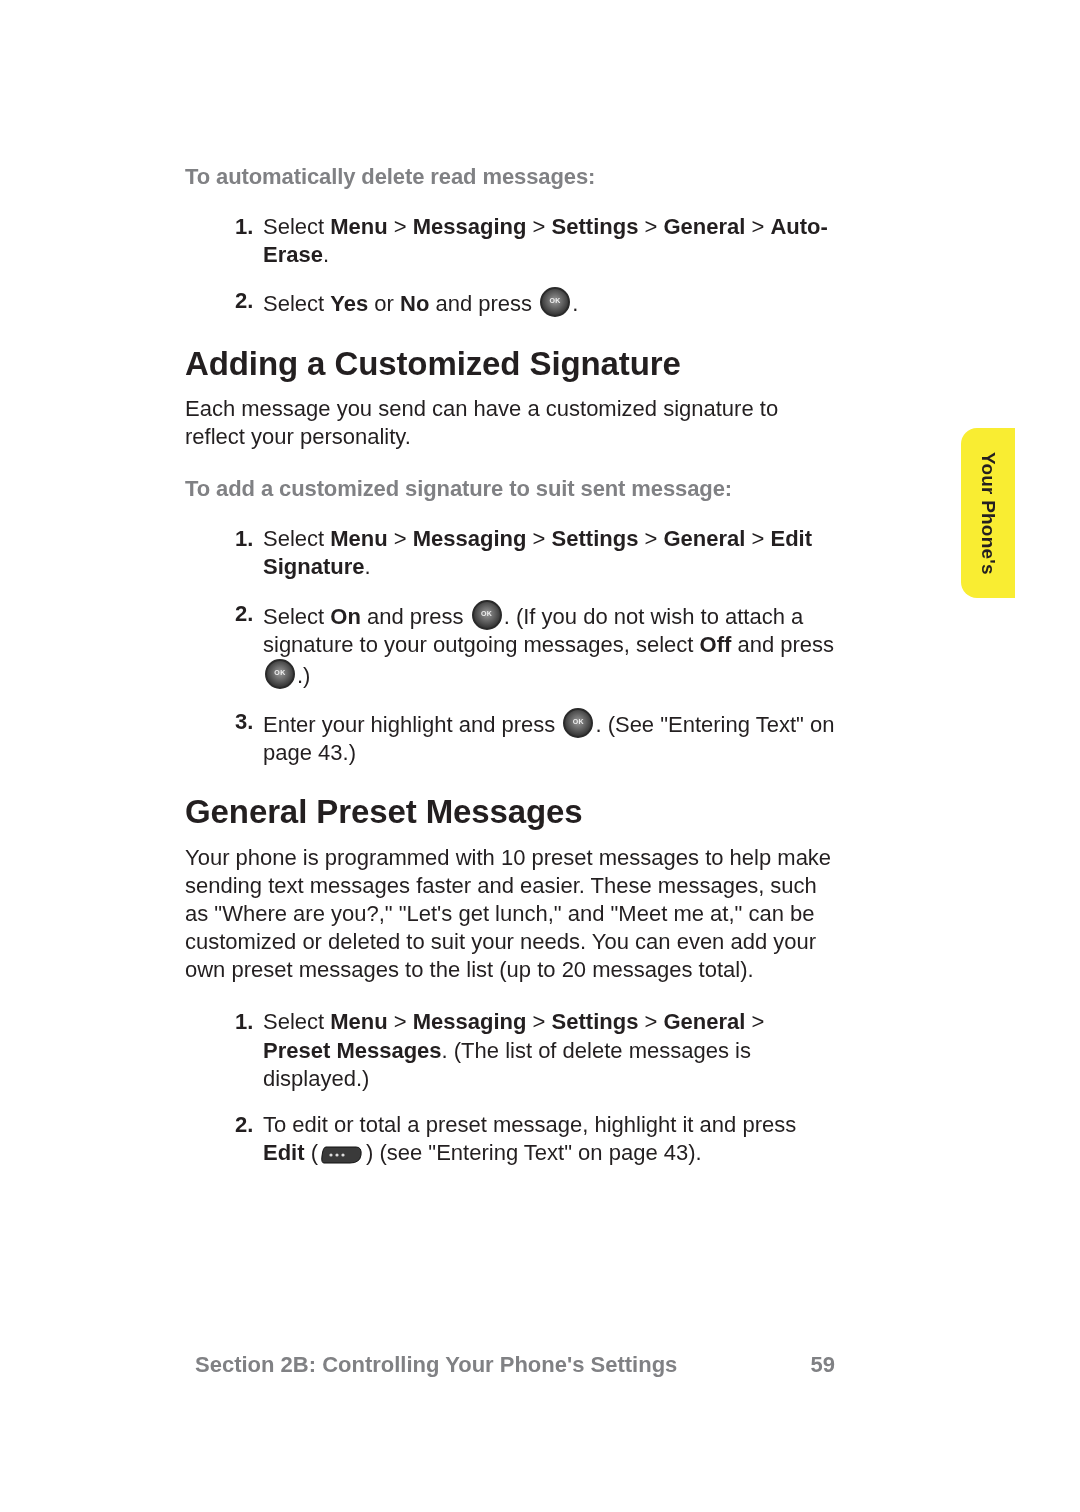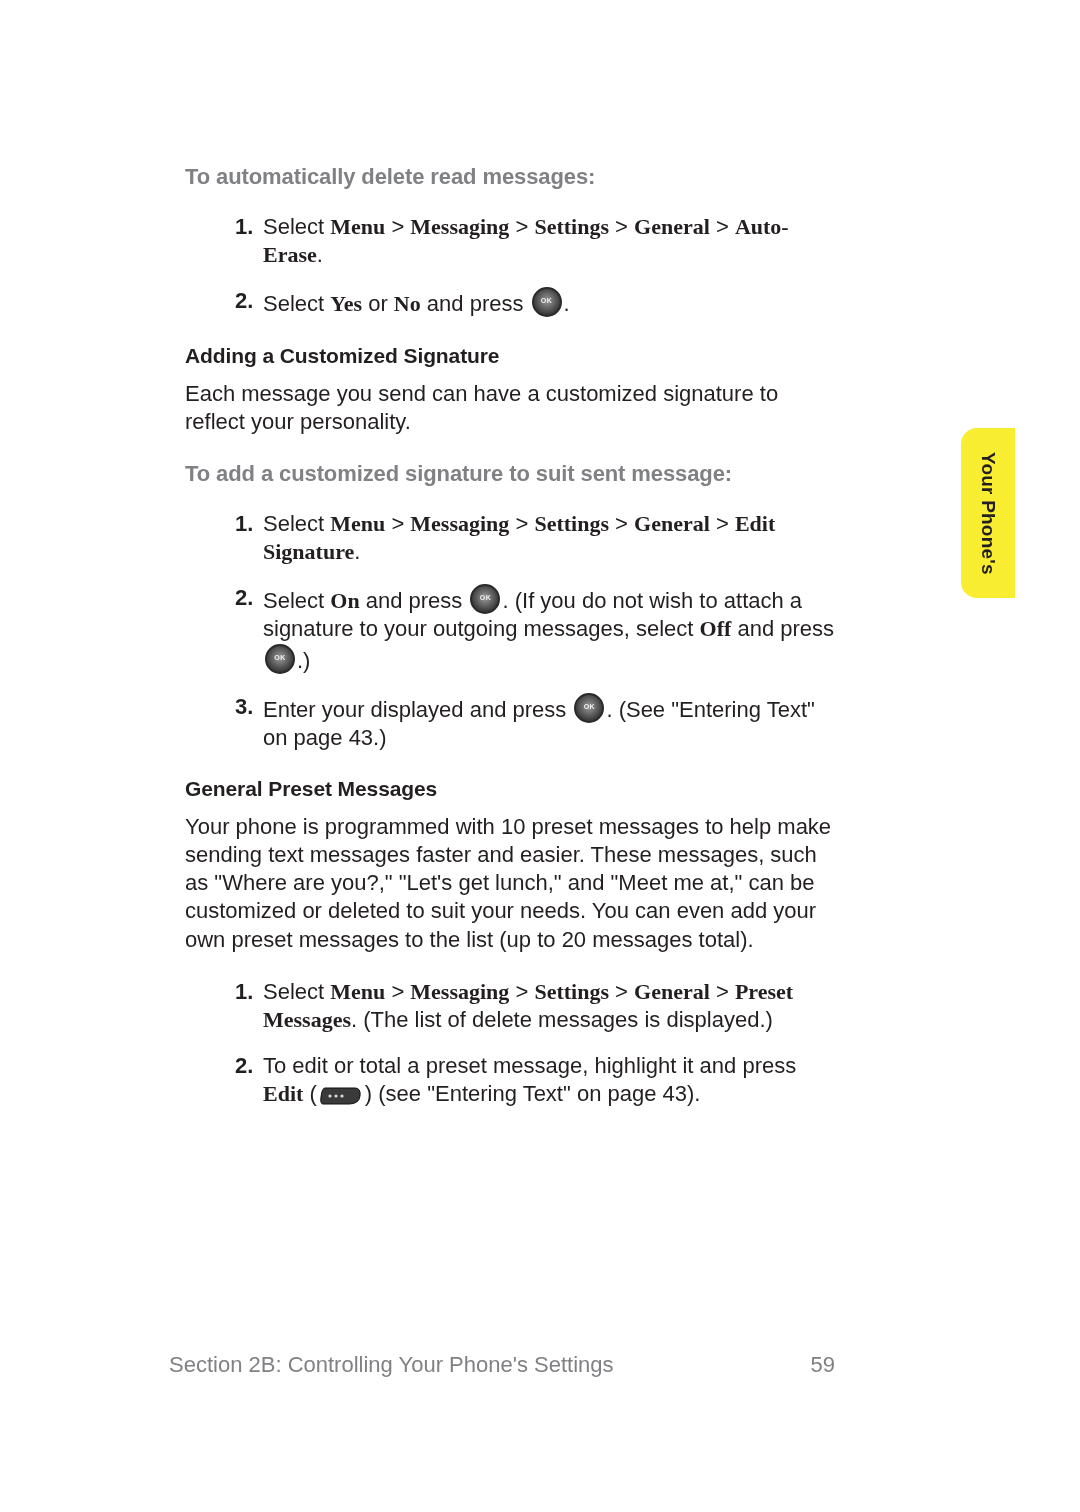--- a/index.html
+++ b/index.html
@@ -37,28 +37,28 @@
     margin-bottom: 18px;
   }
   ol > li .num {
     position: absolute;
     left: 0;
     top: 0;
     font-weight: 700;
   }
   .h-section {
     font-weight: 700;
-    font-size: 21px;
+    font-size: 33px;
     letter-spacing: -0.1px;
     margin: 14px 0 10px 0;
   }
   .body-para {
     margin: 0 0 24px 0;
   }
-  .b { font-weight: 700; font-family: Liberation Serif, serif; }
+  .b { font-weight: 700; }
 
   
   .btn-ok {
     display: inline-block;
     vertical-align: -6px;
     width: 26px;
     height: 26px;
     border-radius: 50%;
     border: 2px solid #2a2a2a;
     background: radial-gradient(circle at 50% 45%, #9a9a9a 0%, #3a3a3a 70%, #222 100%);
@@ -112,26 +112,26 @@
     text-orientation: mixed;
     font-weight: 700;
     font-size: 19px;
     letter-spacing: 0.2px;
     white-space: nowrap;
     color: #231f20;
   }
 
   .footer {
     position: absolute;
-    left: 166px;
+    left: 192px;
     right: 180px;
     bottom: 136px;
     display: flex;
     justify-content: space-between;
-    font-weight: 400;
+    font-weight: 700;
     color: #808184;
     font-size: 22px;
   }
 </style>
 </head>
 <body>
 
 <div class="page">
 
   <p class="subhead">To automatically delete read messages:</p>
@@ -162,21 +162,21 @@
     </li>
     <li>
       <span class="num">2.</span>
       <span>
         <span>Select </span><span class="b">On</span><span> and press </span><span class="btn-ok"></span><span>. (If you do not wish to attach a signature to your outgoing messages, select </span><span class="b">Off</span><span> and press </span><span class="btn-ok"></span><span>.)</span>
       </span>
     </li>
     <li>
       <span class="num">3.</span>
       <span>
-        <span>Enter your displayed and press </span><span class="btn-ok"></span><span>. (See "Entering Text" on page 43.)</span>
+        <span>Enter your highlight and press </span><span class="btn-ok"></span><span>. (See "Entering Text" on page 43.)</span>
       </span>
     </li>
   </ol>
 
   <p class="h-section">General Preset Messages</p>
   <p class="body-para">Your phone is programmed with 10 preset messages to help make sending text messages faster and easier. These messages, such as "Where are you?," "Let's get lunch," and "Meet me at," can be customized or deleted to suit your needs. You can even add your own preset messages to the list (up to 20 messages total).</p>
   <ol>
     <li>
       <span class="num">1.</span>
       <span>

